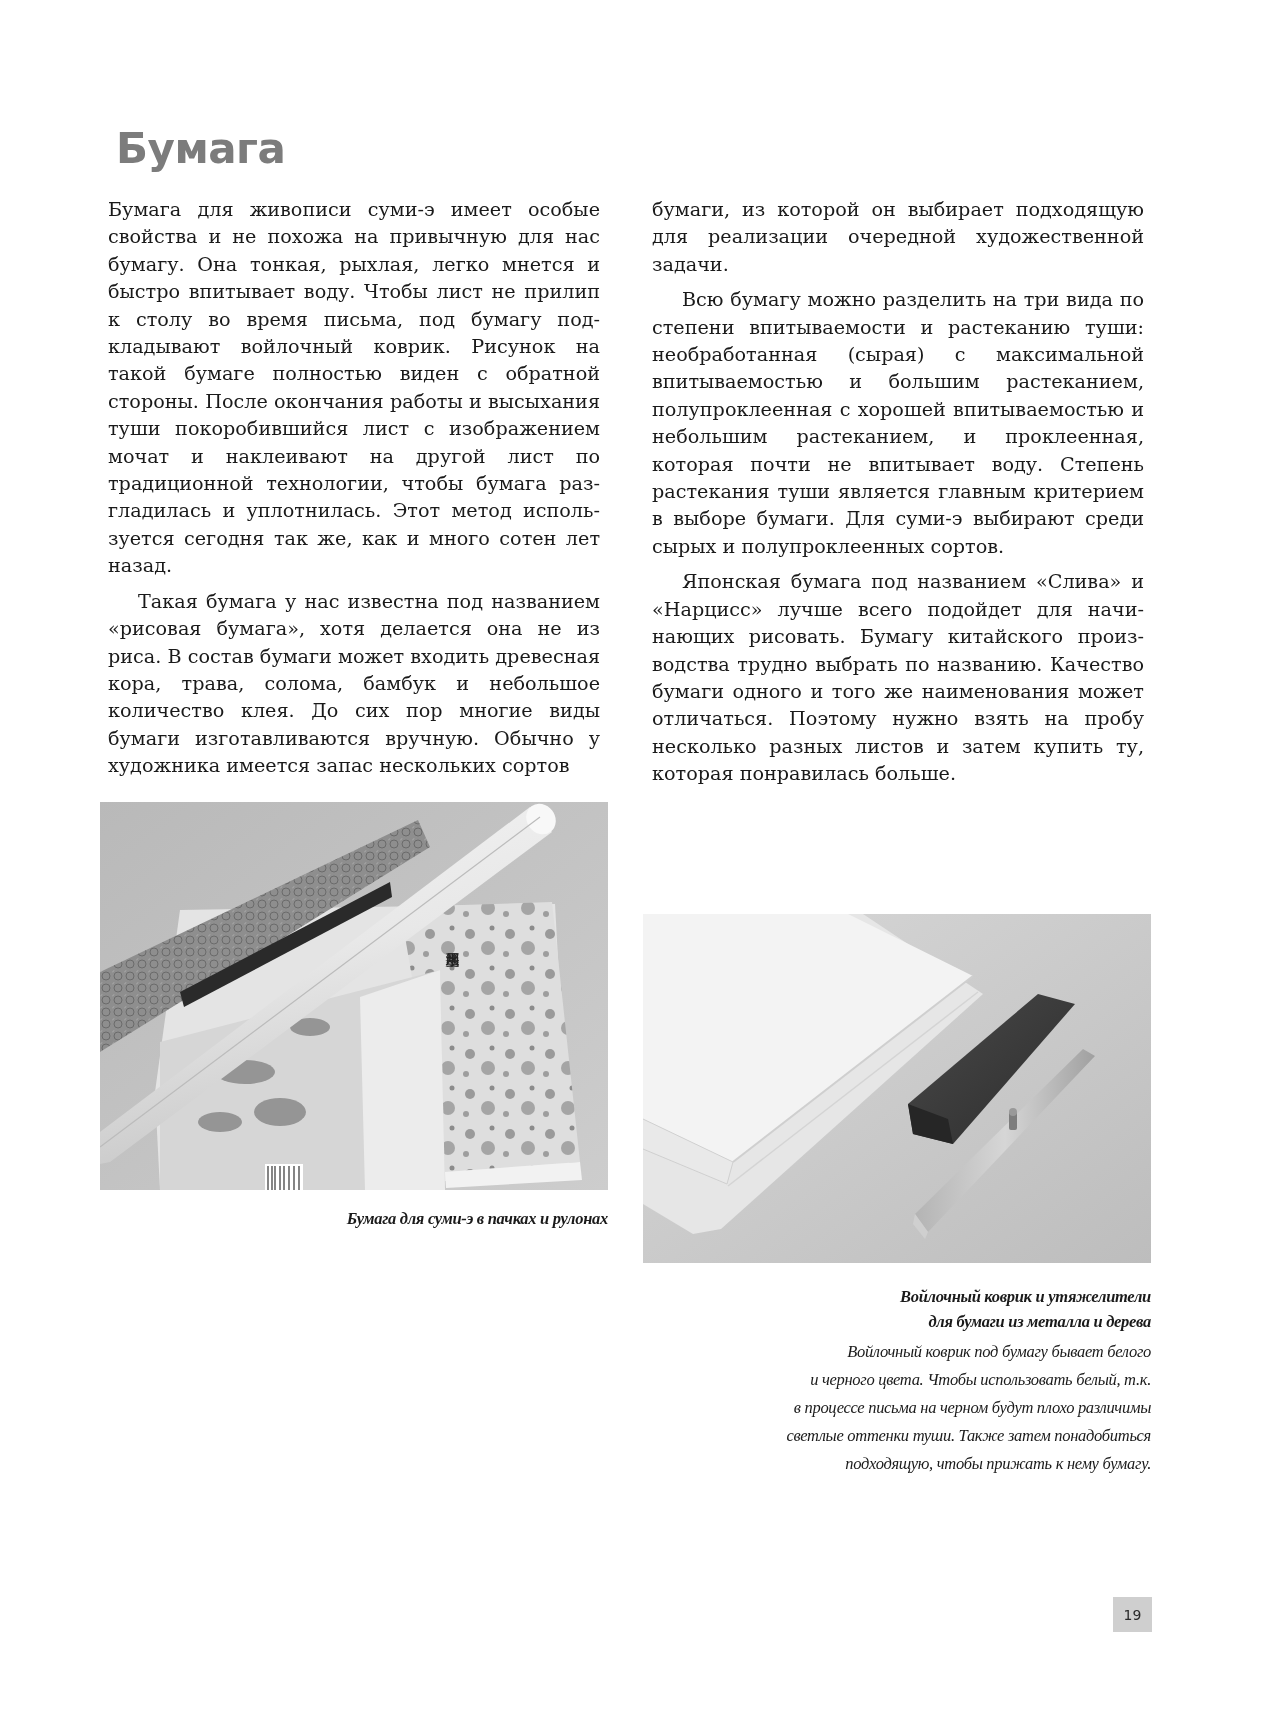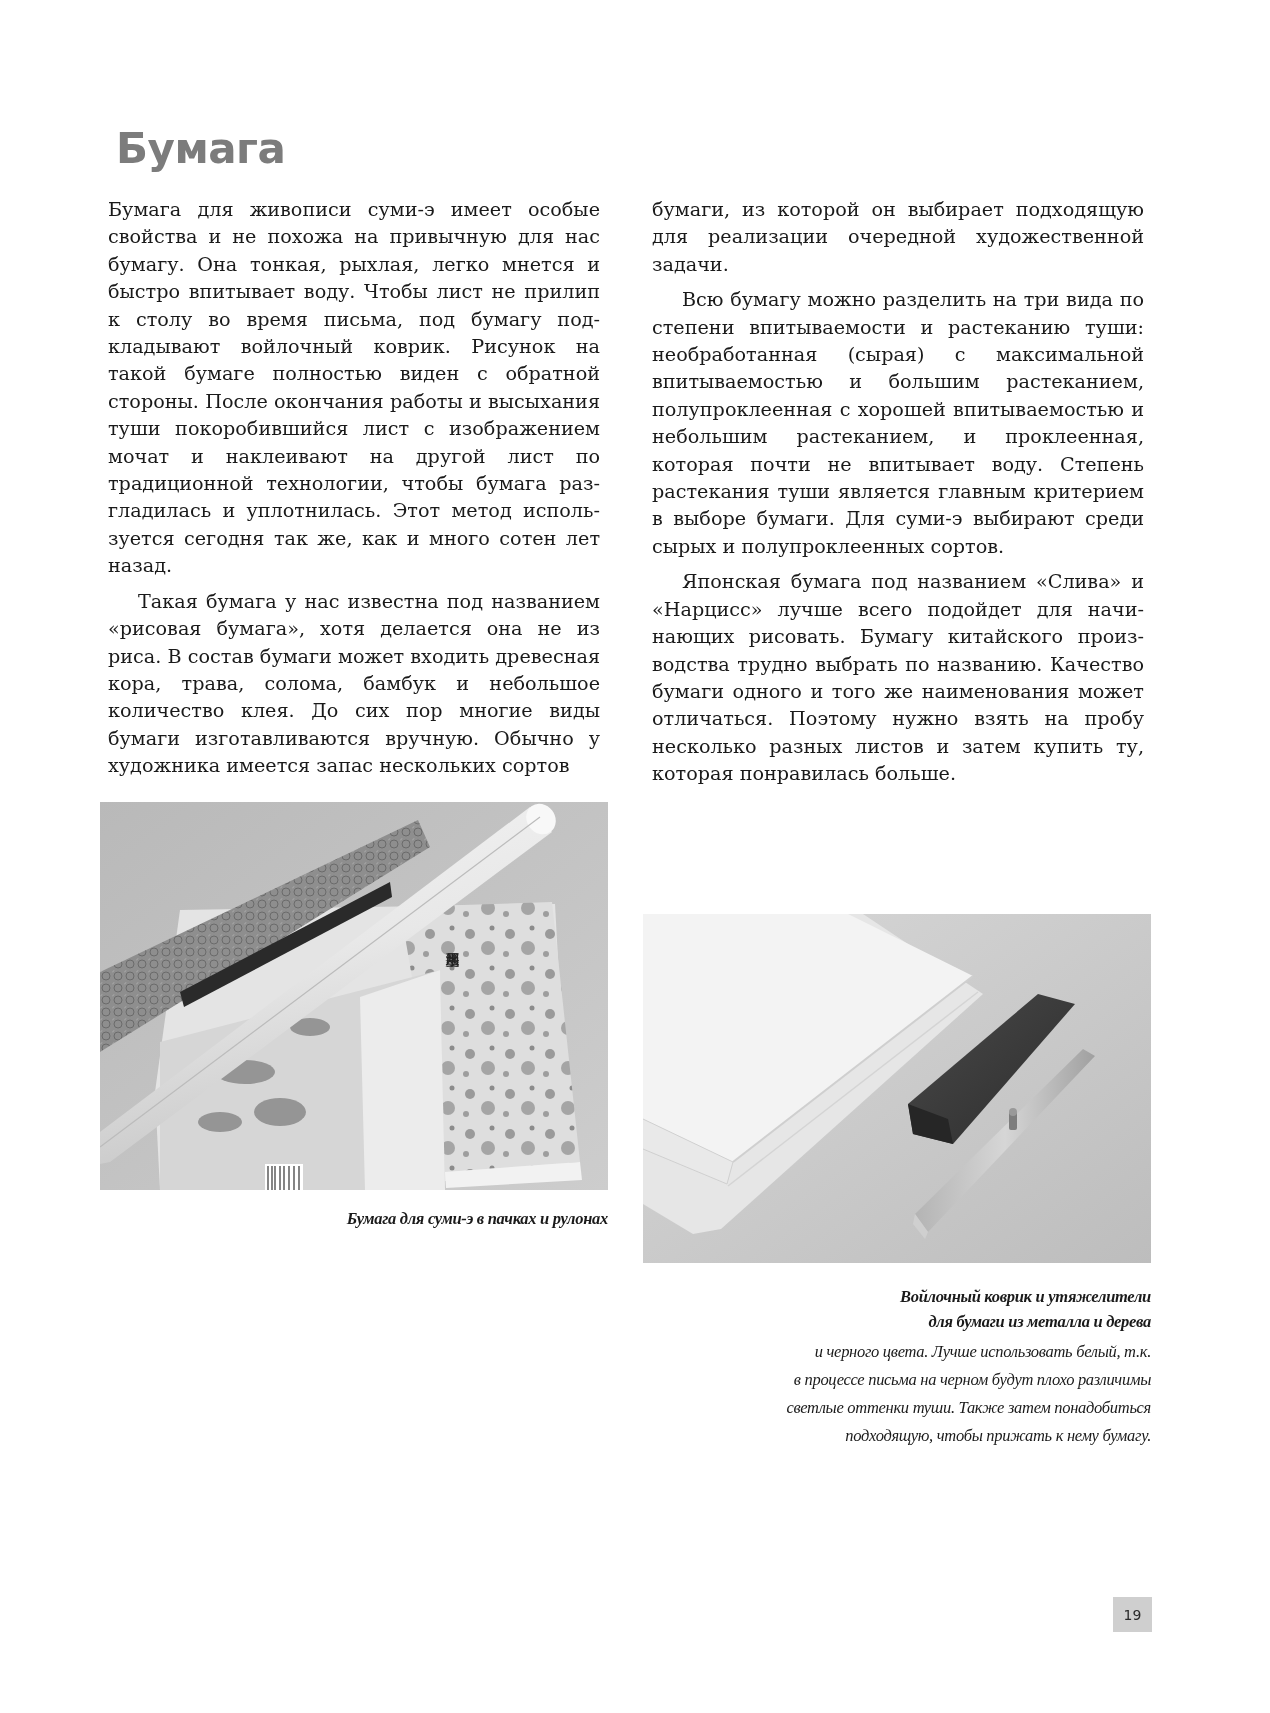--- a/index.html
+++ b/index.html
@@ -166,19 +166,20 @@
     <circle cx="370" cy="198" r="4" fill="#999"></circle>
   </svg>
 </div>
 
 <div class="caption caption-right-title">
   <span>Войлочный коврик и утяжелители</span>
   <span>для бумаги из металла и дерева</span>
 </div>
 
 <div class="caption caption-right-body">
-  <span>и черного цвета. Лучше использовать белый, т.к.</span>
+  <span>Войлочный коврик под бумагу бывает белого</span>
+  <span>и черного цвета. Чтобы использовать белый, т.к.</span>
   <span>в процессе письма на черном будут плохо различимы</span>
   <span>светлые оттенки туши. Также затем понадобиться</span>
   <span>подходящую, чтобы прижать к нему бумагу.</span>
 </div>
 
 <div class="page-number">19</div>
 
 </body></html>

